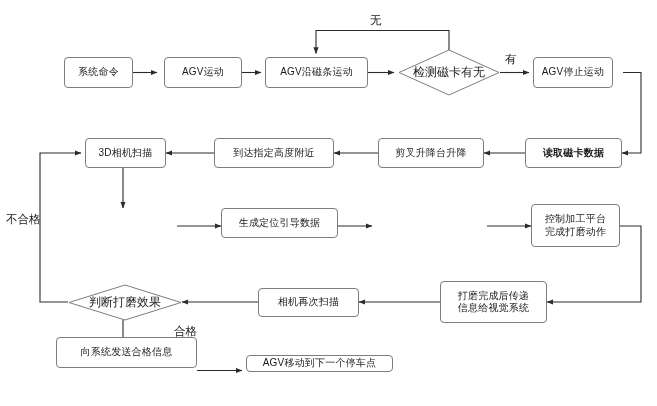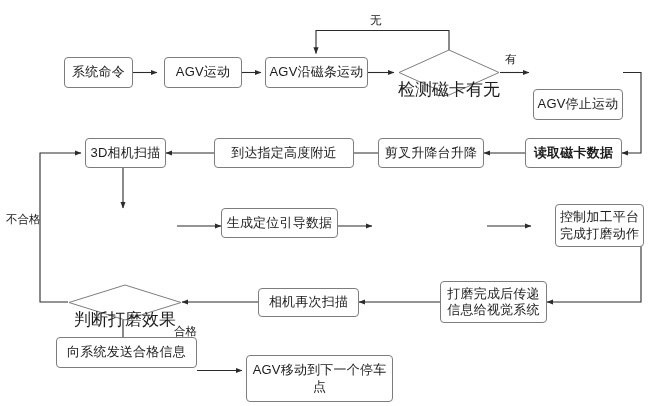--- a/index.html
+++ b/index.html
@@ -26,21 +26,21 @@
     pointer-events: none;
   }
   .node {
     position: absolute;
     box-sizing: border-box;
     display: flex;
     align-items: center;
     justify-content: center;
     text-align: center;
     color: #1b1b1b;
-    font-size: 13px;
+    font-size: 10px;
     line-height: 1.25;
     letter-spacing: 0.2px;
     white-space: pre-line;
   }
   .box {
     border: 1px solid #7d7d7d;
     border-radius: 4px;
     background: #ffffff;
   }
   .diamond-wrap {
@@ -48,28 +48,28 @@
     box-sizing: border-box;
   }
   .diamond-wrap svg {
     position: absolute;
     left: 0;
     top: 0;
   }
   .diamond-label {
     position: absolute;
     left: 0;
-    top: 17px;
+    top: 0;
     width: 100%;
     height: 100%;
     display: flex;
     align-items: center;
     justify-content: center;
     color: #1b1b1b;
-    font-size: 17px;
+    font-size: 12px;
     white-space: nowrap;
   }
   .edge-label {
     position: absolute;
     color: #1b1b1b;
     font-size: 11.5px;
     white-space: nowrap;
     background: transparent;
   }
 </style>
@@ -124,52 +124,52 @@
 
   <div class="node box" style="left:265px; top:57px; width:103px; height:31px;">AGV沿磁条运动</div>
 
   <div class="diamond-wrap" style="left:398px; top:49px; width:102px; height:47px;">
     <svg width="102" height="47">
       <polygon points="51,1 101,23.5 51,46 1,23.5" fill="#ffffff" stroke="#7d7d7d" stroke-width="1"></polygon>
     </svg>
     <div class="diamond-label">检测磁卡有无</div>
   </div>
 
-  <div class="node box" style="left:533px; top:57px; width:90px; height:31px;margin-top:32px;">AGV停止运动</div>
+  <div class="node box" style="left:533px; top:57px; width:80px; height:31px;">AGV停止运动</div>
 
   <div class="node box" style="left:525px; top:138px; width:97px; height:30px;font-weight:bold;">读取磁卡数据</div>
 
   <div class="node box" style="left:378px; top:138px; width:106px; height:30px;">剪叉升降台升降</div>
 
-  <div class="node box" style="left:214px; top:138px; width:140px; height:30px;">到达指定高度附近</div>
+  <div class="node box" style="left:214px; top:138px; width:120px; height:30px;">到达指定高度附近</div>
 
   <div class="node box" style="left:85px; top:138px; width:81px; height:30px;">3D相机扫描</div>
 
 
   <div class="node box" style="left:221px; top:208px; width:117px; height:30px;">生成定位引导数据</div>
 
 
-  <div class="node box" style="left:531px; top:204px; width:89px; height:43px;margin-left:24px;">控制加工平台
+  <div class="node box" style="left:531px; top:204px; width:89px; height:43px;">控制加工平台
 完成打磨动作</div>
 
   <div class="node box" style="left:440px; top:281px; width:107px; height:42px;">打磨完成后传递
 信息给视觉系统</div>
 
   <div class="node box" style="left:258px; top:288px; width:101px; height:29px;">相机再次扫描</div>
 
   <div class="diamond-wrap" style="left:68px; top:284px; width:114px; height:37px;">
     <svg width="114" height="37">
       <polygon points="57,1 113,18.5 57,36 1,18.5" fill="#ffffff" stroke="#7d7d7d" stroke-width="1"></polygon>
     </svg>
     <div class="diamond-label">判断打磨效果</div>
   </div>
 
   <div class="node box" style="left:56px; top:337px; width:141px; height:31px;">向系统发送合格信息</div>
 
-  <div class="node box" style="left:246px; top:355px; width:147px; height:47px;">AGV移动到下一个停车点</div>
+  <div class="node box" style="left:246px; top:355px; width:147px; height:17px;">AGV移动到下一个停车点</div>
 
   <div class="edge-label" style="left:370px; top:13px;">无</div>
 
   <div class="edge-label" style="left:505px; top:52px;">有</div>
 
   <div class="edge-label" style="left:6px; top:212px;">不合格</div>
 
   <div class="edge-label" style="left:126px; top:324px;margin-left:48px;">合格</div>
 
 </div>

